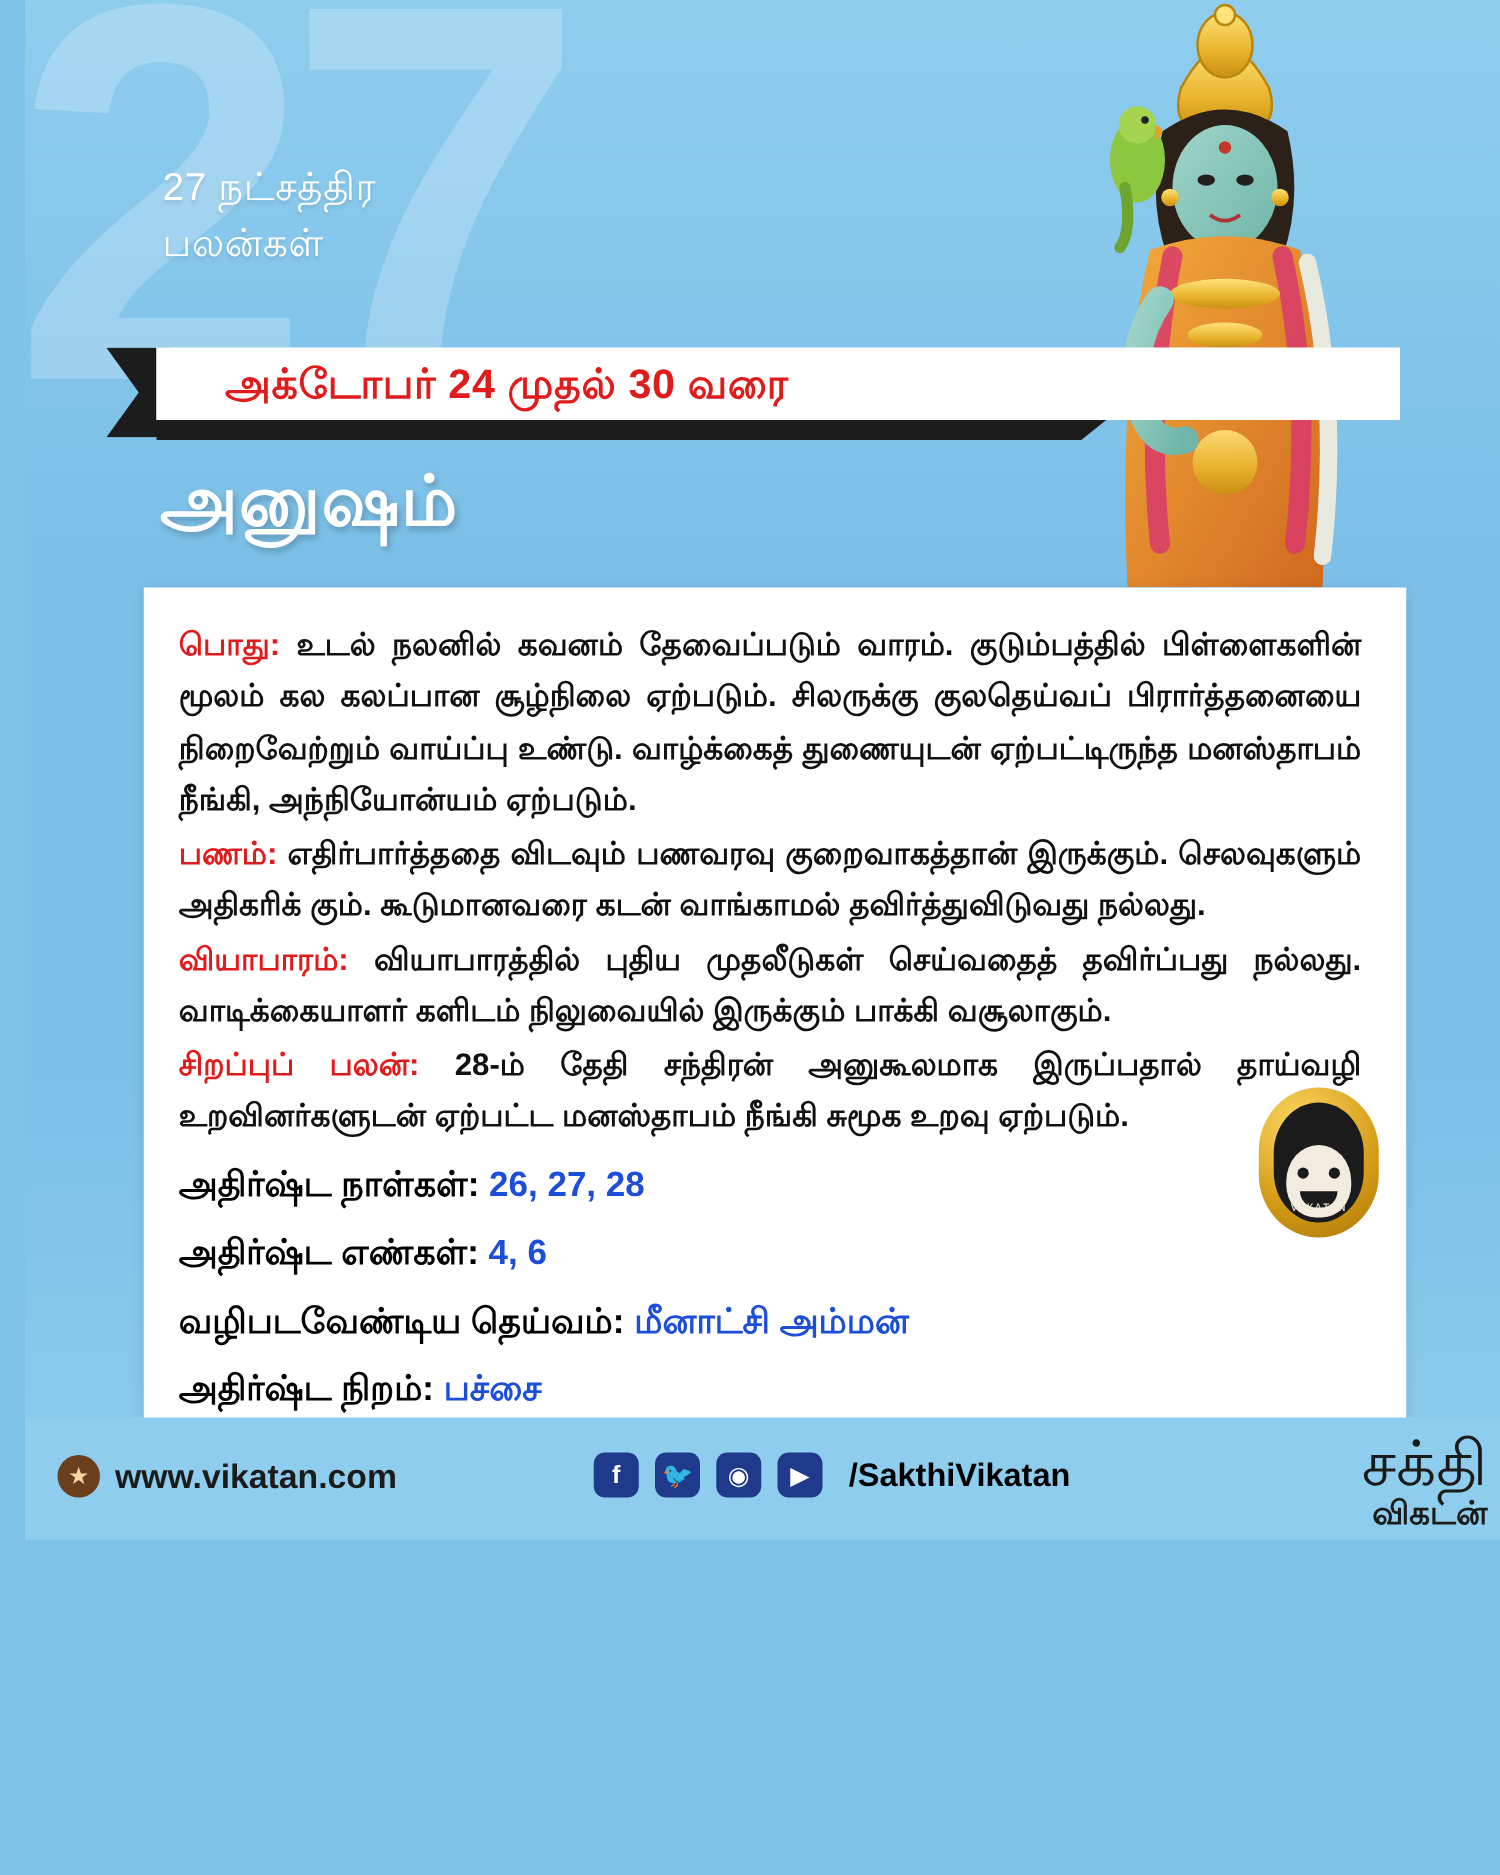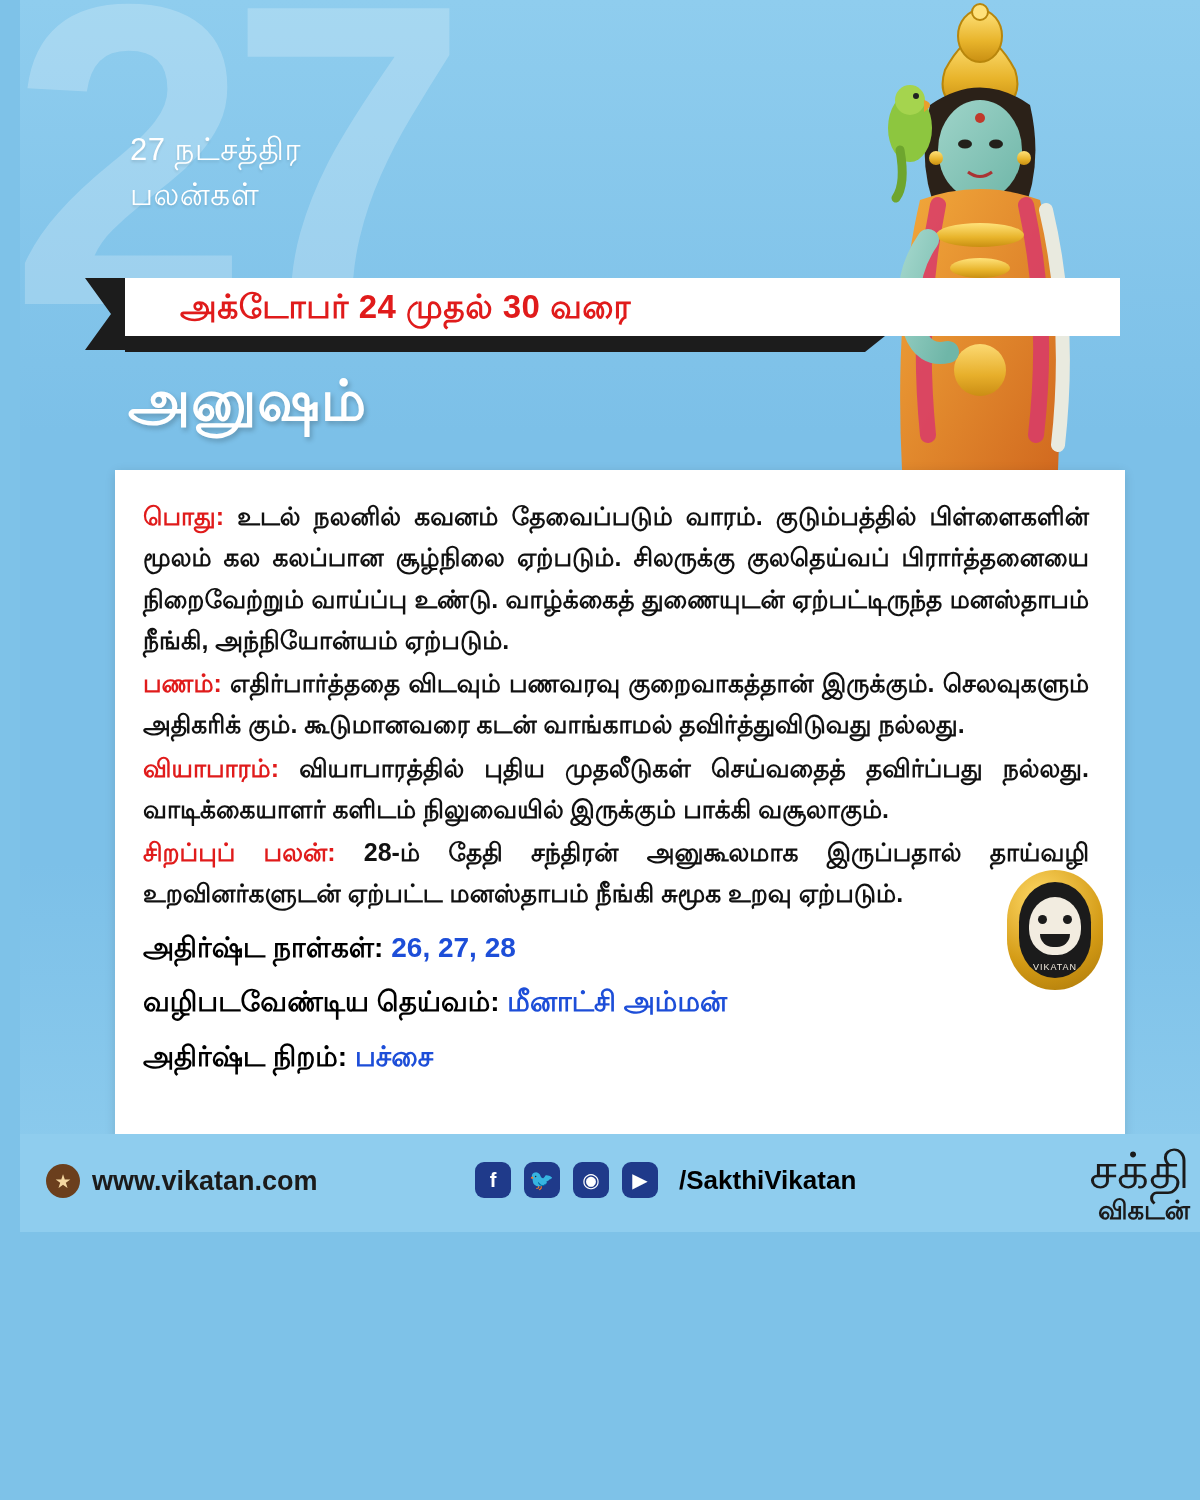--- a/index.html
+++ b/index.html
@@ -140,23 +140,24 @@
   .seal-outer {
     width: 96px; height: 120px;
     border-radius: 50% / 42%;
     background: radial-gradient(circle at 35% 25%, #ffd966, #d39a14 60%, #a8760a 100%);
     display: flex; align-items: center; justify-content: center;
   }
   .seal-inner {
     width: 72px; height: 96px;
     border-radius: 50% / 42%;
     background: #1b1b1b;
-    display: flex; align-items: center; justify-content: center;
+    display: flex; align-items: flex-end; justify-content: center;
     position: relative;
     overflow: hidden;
+    font-family: Liberation Mono, monospace;
   }
   .seal-face {
     width: 52px; height: 58px;
     border-radius: 50% 50% 45% 45%;
     background: #f2ece0;
     position: relative;
     top: -4px;
   }
   .seal-eye {
     position: absolute; top: 18px;
@@ -323,20 +324,24 @@
       <span class="lbl">சிறப்புப் பலன்:</span>
       <span class="body">28-ம் தேதி சந்திரன் அனுகூலமாக இருப்பதால் தாய்வழி உறவினர்களுடன் ஏற்பட்ட மனஸ்தாபம் நீங்கி சுமூக உறவு ஏற்படும்.</span>
     </p>
 
     <div class="facts">
       <div class="fact">
         <span class="lbl">அதிர்ஷ்ட நாள்கள்:</span>
         <span class="val">26, 27, 28</span>
       </div>
       <div class="fact">
+        <span class="lbl">அதிர்ஷ்ட எண்கள்:</span>
+        <span class="val">4, 6</span>
+      </div>
+      <div class="fact">
         <span class="lbl">வழிபடவேண்டிய தெய்வம்:</span>
         <span class="val">மீனாட்சி அம்மன்</span>
       </div>
       <div class="fact">
         <span class="lbl">அதிர்ஷ்ட நிறம்:</span>
         <span class="val">பச்சை</span>
       </div>
     </div>
 
     <div class="seal">

